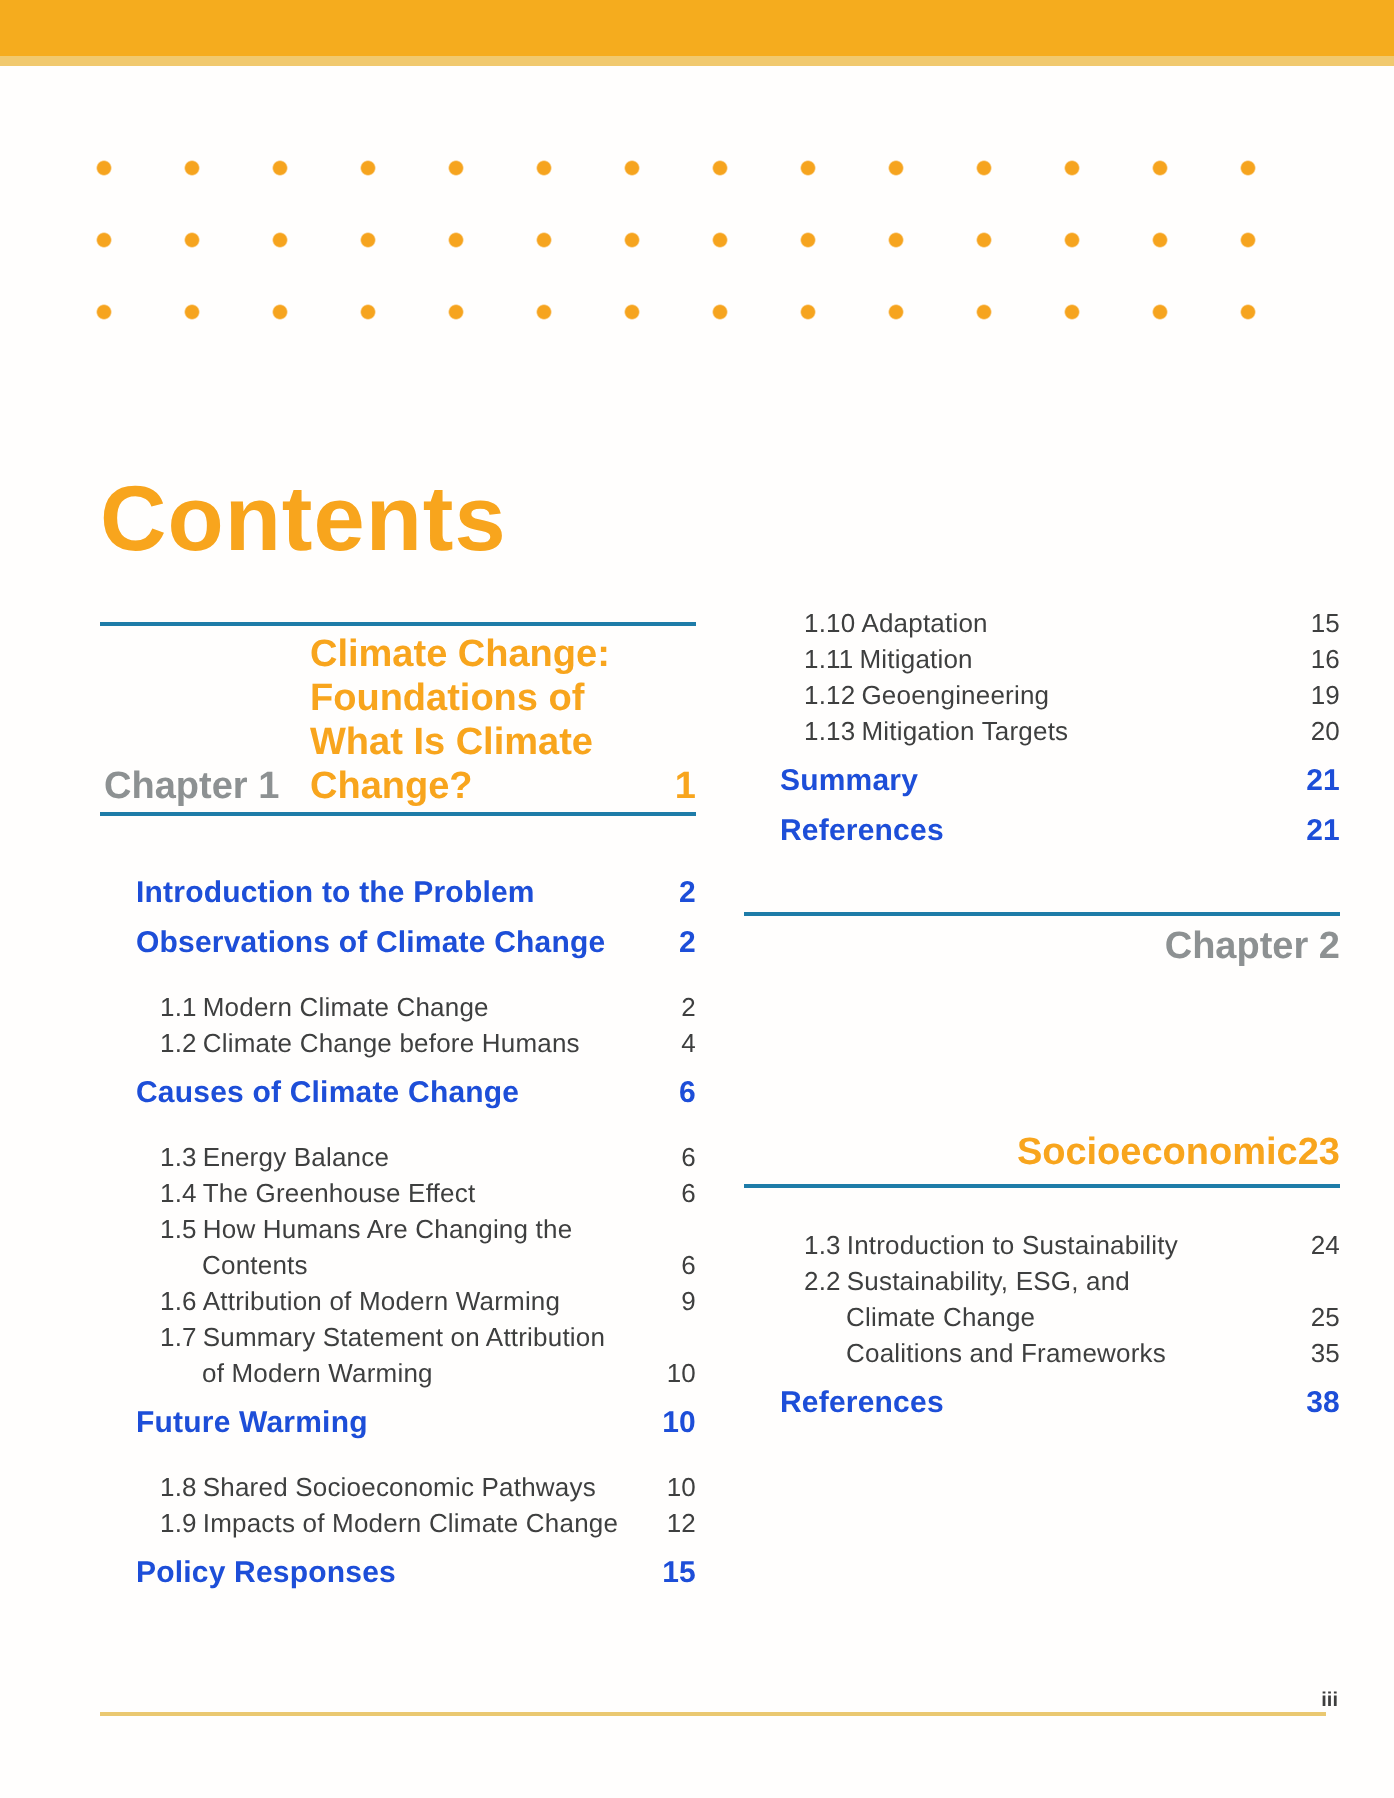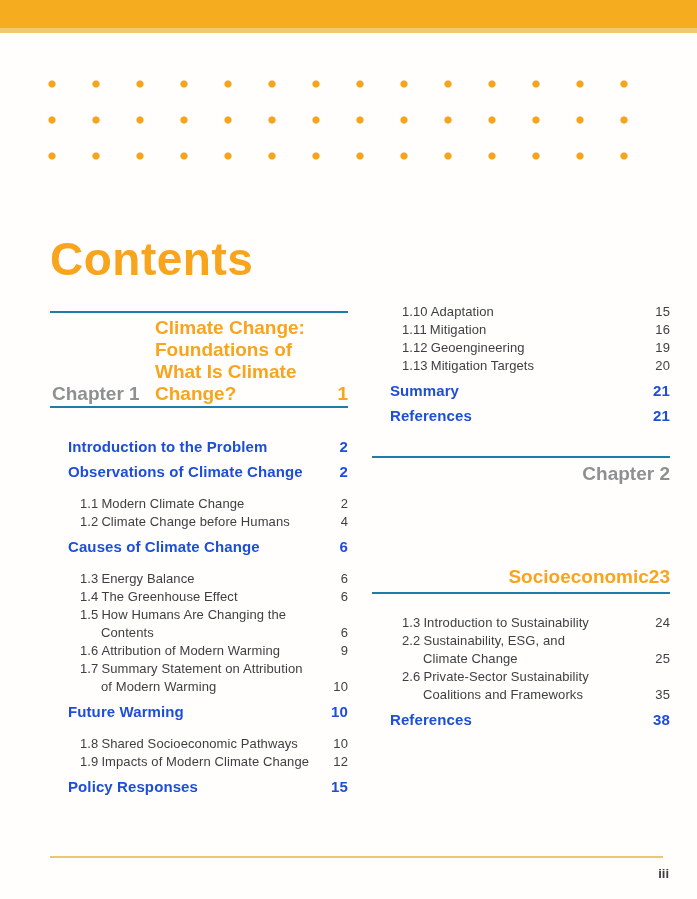--- a/index.html
+++ b/index.html
@@ -53,22 +53,22 @@
     margin-left:30px;font-size:13px;line-height:18px;color:#3e3f3f;letter-spacing:.1px;
   }
   .sub.one{display:flex;justify-content:space-between;align-items:baseline;}
   .sec + .sub{margin-top:14px;}
   .chapter-block + .sub{margin-top:20px;}
   .sub .n{display:inline-block;min-width:21px;padding-right:3px;box-sizing:border-box;}
   .sub .row2{display:flex;justify-content:space-between;align-items:baseline;}
   .sub .cont{padding-left:21px;}
   
   .folio{
-    position:absolute;top:866px;right:28px;
-    font-size:13px;font-weight:700;color:#3e3e3e;
+    position:absolute;top:845px;right:28px;
+    font-size:10px;font-weight:700;color:#3e3e3e;
   }
   .footer-rule{position:absolute;left:50px;top:856px;width:613px;height:2px;background:#eac871;}
 </style>
 </head>
 <body>
 
 <div id="page">
 
   <div class="topbar"></div>
   <div class="topbar-edge"></div>
@@ -196,21 +196,20 @@
       <span>24</span>
     </div>
     <div class="sub">
       <div><span class="n">2.2</span><span>Sustainability, ESG, and</span></div>
       <div class="row2">
         <span class="cont">Climate Change</span>
         <span>25</span>
       </div>
     </div>
     <div class="sub">
-      <div><span class="n">2.6</span><span>Private-Sector Sustainability</span></div>
       <div class="row2">
         <span class="cont">Coalitions and Frameworks</span>
         <span>35</span>
       </div>
     </div>
     <div class="sec">
       <span>References</span>
       <span>38</span>
     </div>
 

